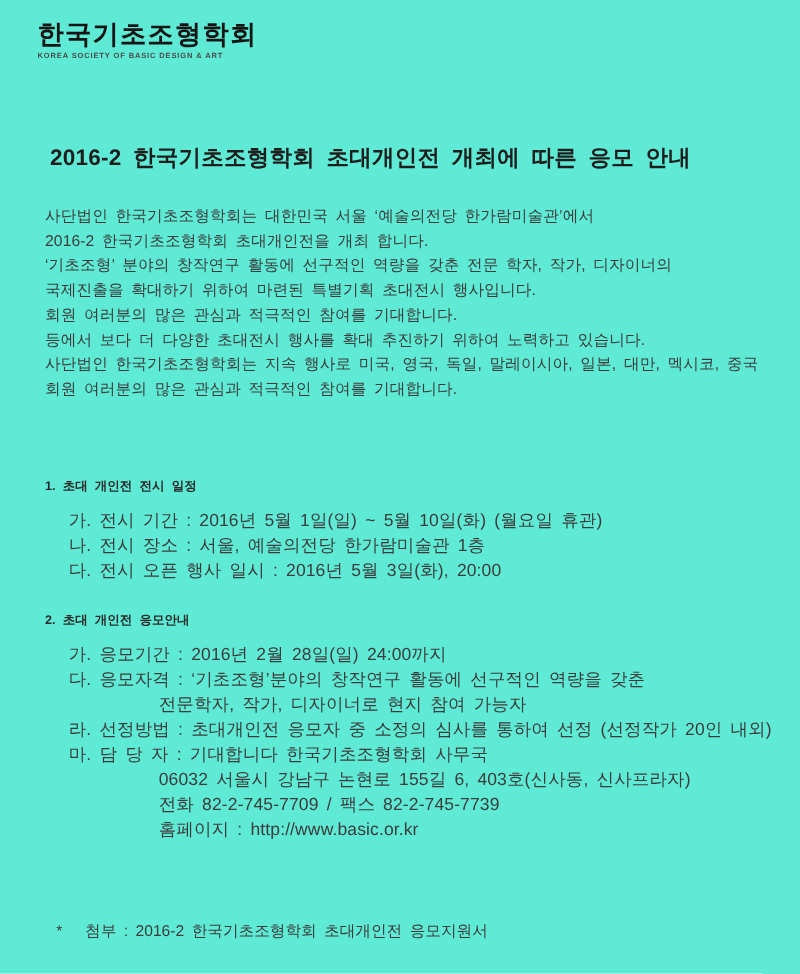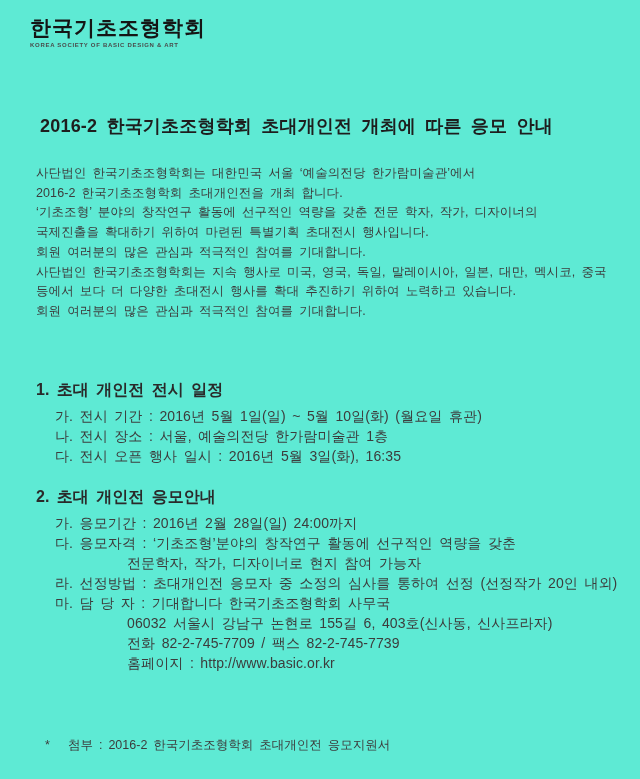--- a/index.html
+++ b/index.html
@@ -54,21 +54,21 @@
     word-spacing: 2.5px;
     letter-spacing: 0.1px;
     white-space: nowrap;
   }
 
   
   .sec { position: absolute; left: 36px; white-space: nowrap; }
   .sec-1 { top: 381px; }
   .sec-2 { top: 488px; }
   .sec-heading {
-    font-size: 16px;
+    font-size: 10px;
     font-weight: 700;
     color: #2a2a2a;
     word-spacing: 3px;
     margin-bottom: 8px;
     line-height: 17px;
   }
   .item, .cont {
     font-size: 14px;
     line-height: 20px;
     word-spacing: 2.5px;
@@ -99,30 +99,30 @@
   </div>
 
   <h1 class="title">2016-2 한국기초조형학회 초대개인전 개최에 따른 응모 안내</h1>
 
   <div class="intro">
     <div class="line">사단법인 한국기초조형학회는 대한민국 서울 ‘예술의전당 한가람미술관’에서</div>
     <div class="line">2016-2 한국기초조형학회 초대개인전을 개최 합니다.</div>
     <div class="line">‘기초조형’ 분야의 창작연구 활동에 선구적인 역량을 갖춘 전문 학자, 작가, 디자이너의</div>
     <div class="line">국제진출을 확대하기 위하여 마련된 특별기획 초대전시 행사입니다.</div>
     <div class="line">회원 여러분의 많은 관심과 적극적인 참여를 기대합니다.</div>
+    <div class="line">등에서 보다 더 다양한 초대전시 행사를 확대 추진하기 위하여 노력하고 있습니다.</div>
     <div class="line">사단법인 한국기초조형학회는 지속 행사로 미국, 영국, 독일, 말레이시아, 일본, 대만, 멕시코, 중국</div>
-    <div class="line">등에서 보다 더 다양한 초대전시 행사를 확대 추진하기 위하여 노력하고 있습니다.</div>
     <div class="line">회원 여러분의 많은 관심과 적극적인 참여를 기대합니다.</div>
   </div>
 
   <div class="sec sec-1">
     <div class="sec-heading">1. 초대 개인전 전시 일정</div>
     <div class="item">가. 전시 기간 : 2016년 5월 1일(일) ~ 5월 10일(화) (월요일 휴관)</div>
     <div class="item">나. 전시 장소 : 서울, 예술의전당 한가람미술관 1층</div>
-    <div class="item">다. 전시 오픈 행사 일시 : 2016년 5월 3일(화), 16:35</div>
+    <div class="item">다. 전시 오픈 행사 일시 : 2016년 5월 3일(화), 20:00</div>
   </div>
 
   <div class="sec sec-2">
     <div class="sec-heading">2. 초대 개인전 응모안내</div>
     <div class="item">가. 응모기간 : 2016년 2월 28일(일) 24:00까지</div>
     <div class="item">다. 응모자격 : ‘기초조형’분야의 창작연구 활동에 선구적인 역량을 갖춘</div>
     <div class="cont">전문학자, 작가, 디자이너로 현지 참여 가능자</div>
     <div class="item">라. 선정방법 : 초대개인전 응모자 중 소정의 심사를 통하여 선정 (선정작가 20인 내외)</div>
     <div class="item">마. 담 당 자 : 기대합니다 한국기초조형학회 사무국</div>
     <div class="cont">06032 서울시 강남구 논현로 155길 6, 403호(신사동, 신사프라자)</div>

